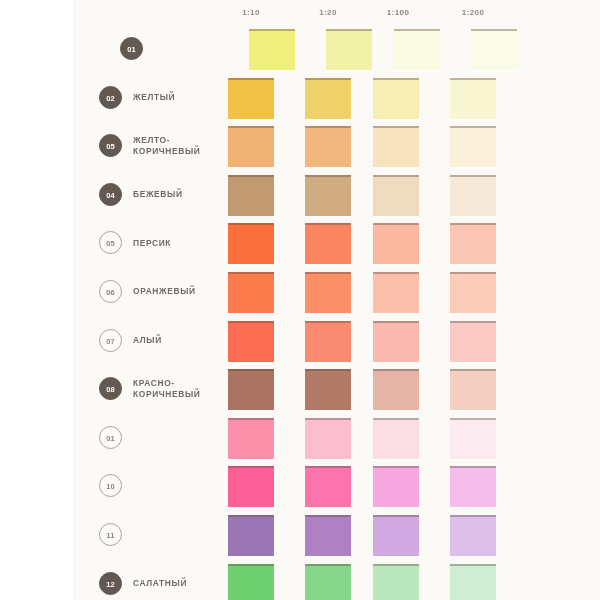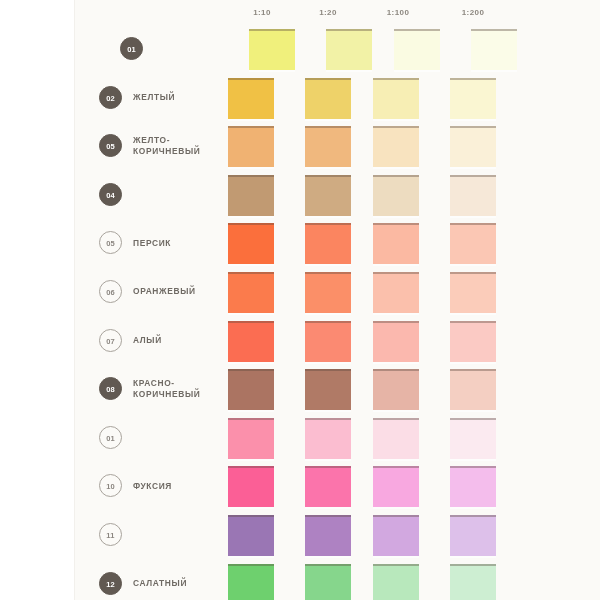--- a/index.html
+++ b/index.html
@@ -150,21 +150,21 @@
 </head>
 <body>
 
 <div id="chart-page">
 
   <div class="paper-panel"></div>
   <div class="paper-left-gutter"></div>
   <div class="paper-edge"></div>
 
   <div class="header-row" id="header-row">
-      <div class="ratio-label" style="left: 239px;">1:10</div>
+      <div class="ratio-label" style="left: 228px;">1:10</div>
       <div class="ratio-label" style="left: 305px;">1:20</div>
       <div class="ratio-label" style="left: 375px;">1:100</div>
       <div class="ratio-label" style="left: 450px;">1:200</div>
     </div>
 
   <div id="rows-container">
       <div class="row" style="top: 25px; margin-left: 21px;">
         <div class="badge filled">01</div>
         <div class="swatch" style="left: 228px; background: rgb(240, 240, 124);"></div>
         <div class="swatch" style="left: 305px; background: rgb(242, 242, 166);"></div>
@@ -183,20 +183,21 @@
         <div class="badge filled">05</div>
         <div class="row-name">ЖЕЛТО-
 КОРИЧНЕВЫЙ</div>
         <div class="swatch" style="left: 228px; background: rgb(240, 178, 114);"></div>
         <div class="swatch" style="left: 305px; background: rgb(240, 184, 126);"></div>
         <div class="swatch" style="left: 373px; background: rgb(248, 227, 191);"></div>
         <div class="swatch" style="left: 450px; background: rgb(250, 240, 216);"></div>
       </div>
       <div class="row" style="top: 170.8px;">
         <div class="badge filled">04</div>
+        <div class="row-name">БЕЖЕВЫЙ</div>
         <div class="swatch" style="left: 228px; background: rgb(193, 154, 114);"></div>
         <div class="swatch" style="left: 305px; background: rgb(207, 171, 130);"></div>
         <div class="swatch" style="left: 373px; background: rgb(237, 220, 192);"></div>
         <div class="swatch" style="left: 450px; background: rgb(246, 232, 216);"></div>
       </div>
       <div class="row" style="top: 219.4px;">
         <div class="badge outline">05</div>
         <div class="row-name">ПЕРСИК</div>
         <div class="swatch" style="left: 228px; background: rgb(251, 111, 60);"></div>
         <div class="swatch" style="left: 305px; background: rgb(251, 133, 96);"></div>
@@ -230,21 +231,20 @@
       </div>
       <div class="row" style="top: 413.8px;">
         <div class="badge outline">01</div>
         <div class="swatch" style="left: 228px; background: rgb(251, 144, 171);"></div>
         <div class="swatch" style="left: 305px; background: rgb(251, 189, 208);"></div>
         <div class="swatch" style="left: 373px; background: rgb(251, 221, 230);"></div>
         <div class="swatch" style="left: 450px; background: rgb(251, 234, 240);"></div>
       </div>
       <div class="row" style="top: 462.4px;">
         <div class="badge outline">10</div>
-        <div class="row-name">ФУКСИЯ</div>
         <div class="swatch" style="left: 228px; background: rgb(251, 95, 150);"></div>
         <div class="swatch" style="left: 305px; background: rgb(251, 116, 171);"></div>
         <div class="swatch" style="left: 373px; background: rgb(248, 168, 224);"></div>
         <div class="swatch" style="left: 450px; background: rgb(244, 189, 236);"></div>
       </div>
       <div class="row" style="top: 511px;">
         <div class="badge outline">11</div>
         <div class="swatch" style="left: 228px; background: rgb(154, 118, 180);"></div>
         <div class="swatch" style="left: 305px; background: rgb(174, 130, 194);"></div>
         <div class="swatch" style="left: 373px; background: rgb(210, 168, 224);"></div>

